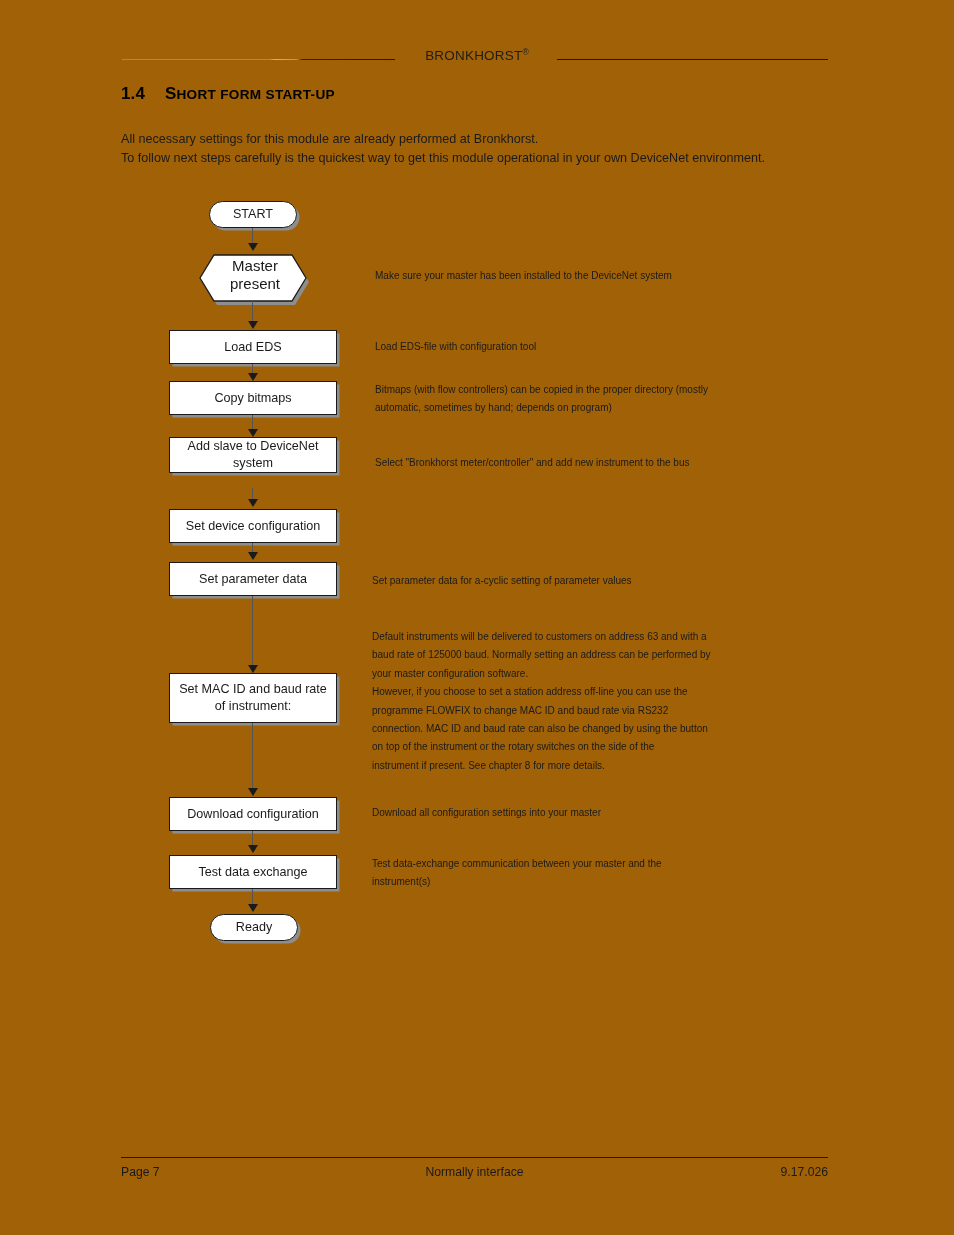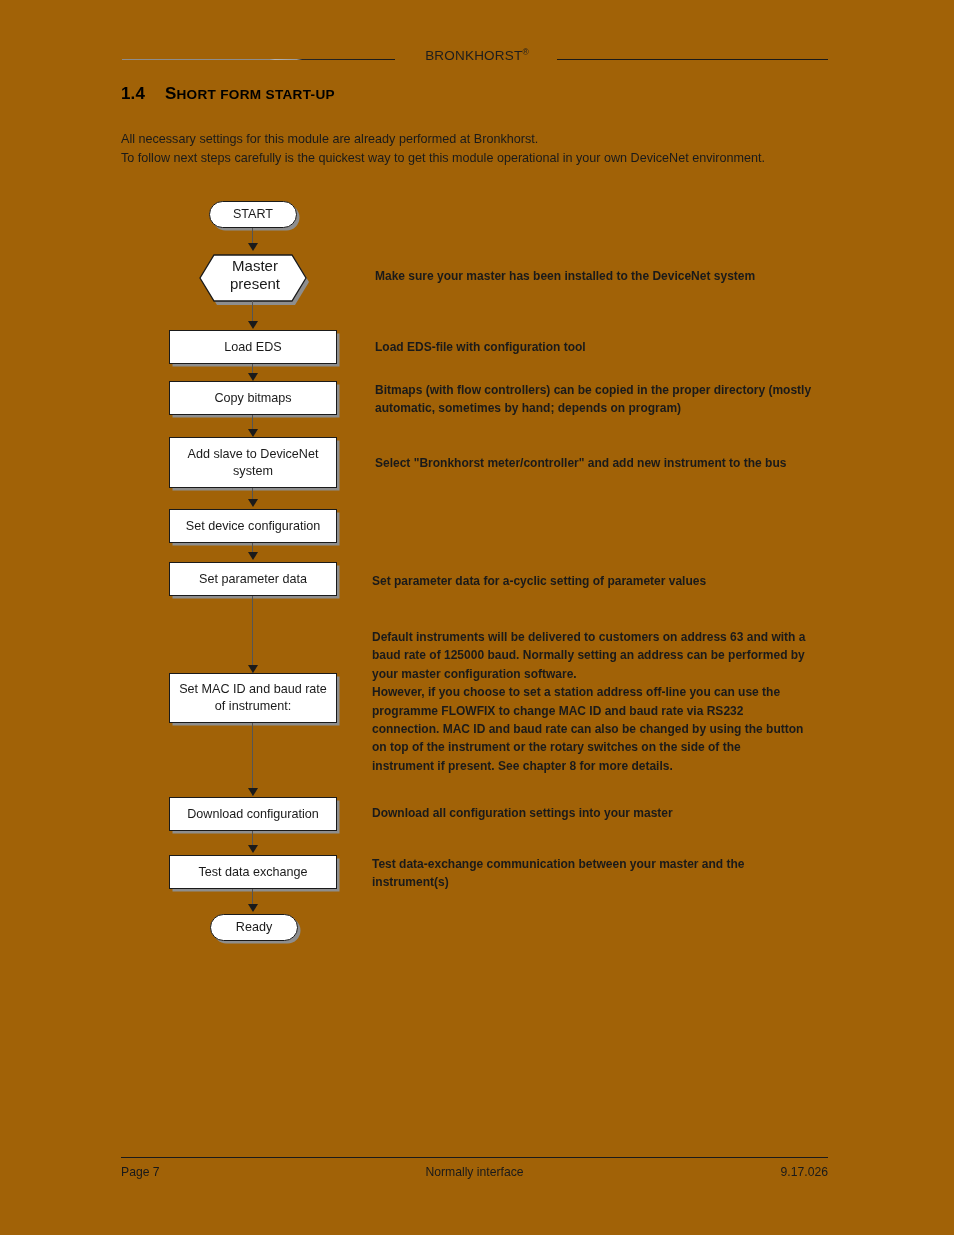--- a/index.html
+++ b/index.html
@@ -145,24 +145,23 @@
     position: absolute;
     width: 0; height: 0;
     border-left: 5px solid transparent;
     border-right: 5px solid transparent;
     border-top: 8px solid #1a1a1a;
   }
 
   
   .annot {
     position: absolute;
-    font-size: 12px;
+    font-size: 10px;
     line-height: 18.4px;
     color: #1a1a1a;
-    font-weight: bold;
   }
 
   
   .footer-rule {
     position: absolute;
     left: 121px;
     top: 1157px;
     width: 707px;
     height: 1px;
     background: #1a1a1a;
@@ -226,21 +225,21 @@
     </div>
     <div class="conn" style="left:252px; top:364px; height:16px;"></div>
     <div class="arrowhead" style="left:248px; top:373px;"></div>
 
     <div class="node" style="left:169px; top:381px; width:168px; height:34px;">
       <span>Copy bitmaps</span>
     </div>
     <div class="conn" style="left:252px; top:415px; height:21px;"></div>
     <div class="arrowhead" style="left:248px; top:429px;"></div>
 
-    <div class="node" style="left:169px; top:437px; width:168px; height:51px; padding:0 8px;">
+    <div class="node" style="left:169px; top:437px; width:168px; height:36px; padding:0 8px;">
       <span>Add slave to DeviceNet system</span>
     </div>
     <div class="conn" style="left:252px; top:488px; height:18px;"></div>
     <div class="arrowhead" style="left:248px; top:499px;"></div>
 
     <div class="node" style="left:169px; top:509px; width:168px; height:34px;">
       <span>Set device configuration</span>
     </div>
     <div class="conn" style="left:252px; top:543px; height:16px;"></div>
     <div class="arrowhead" style="left:248px; top:552px;"></div>

